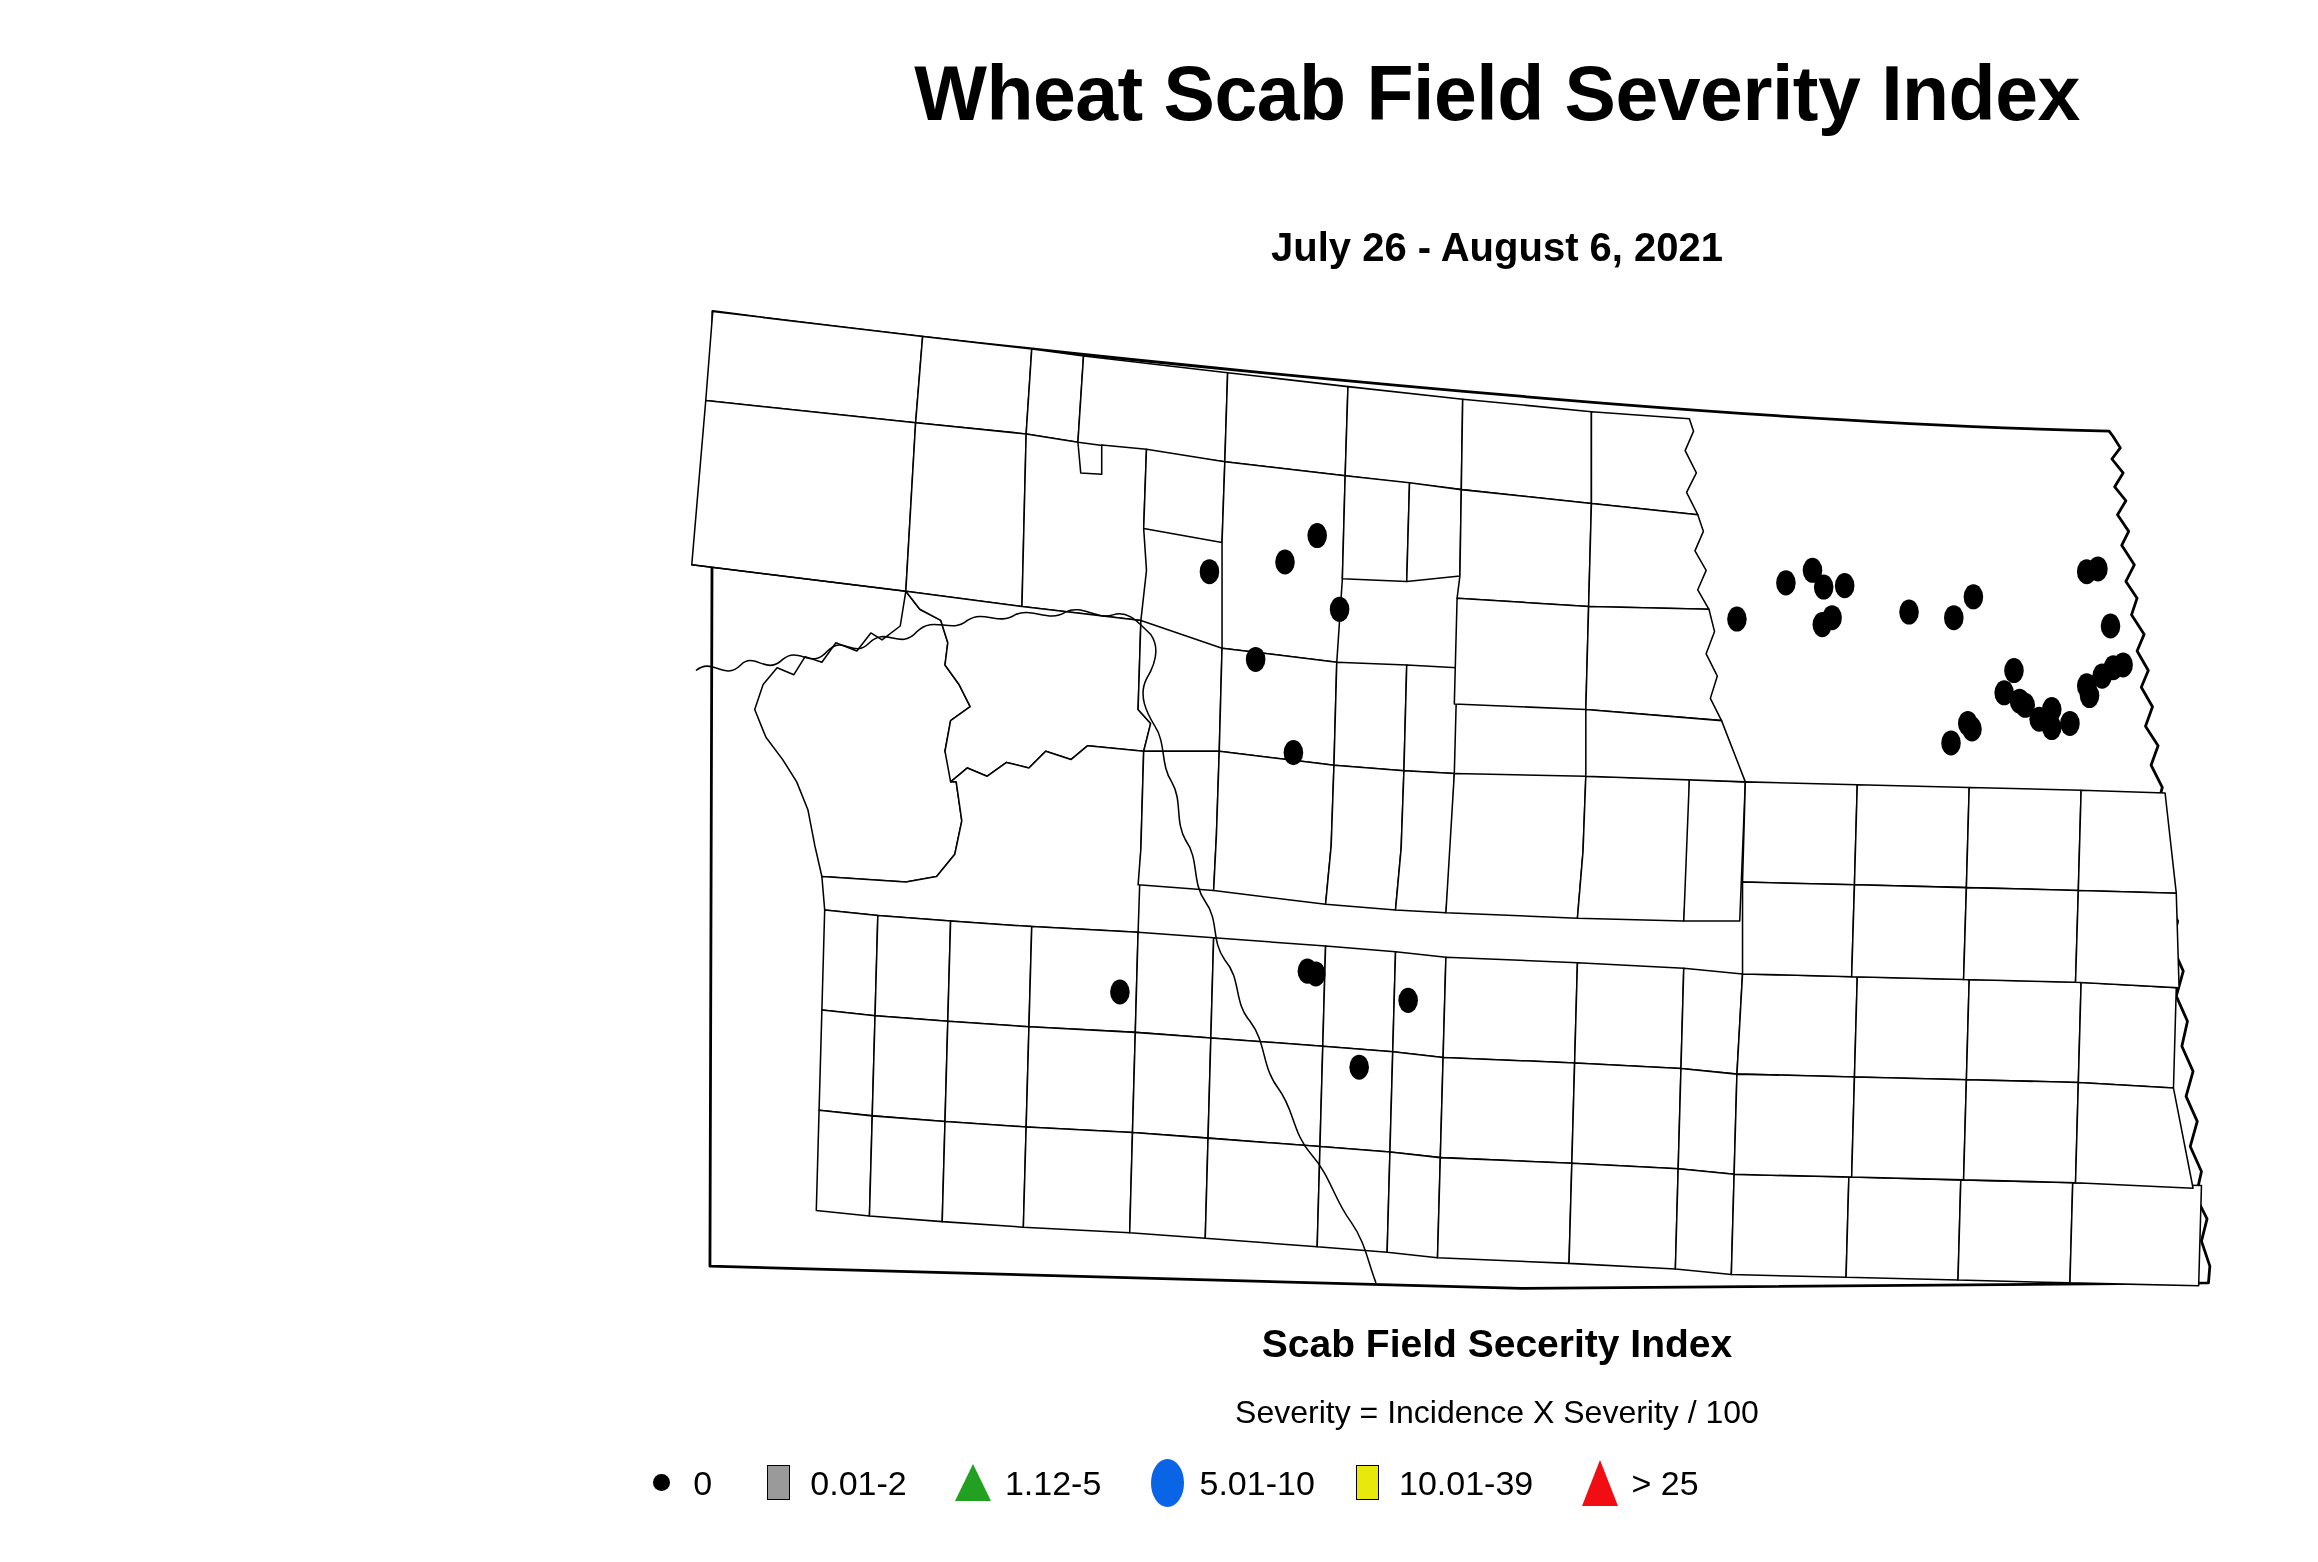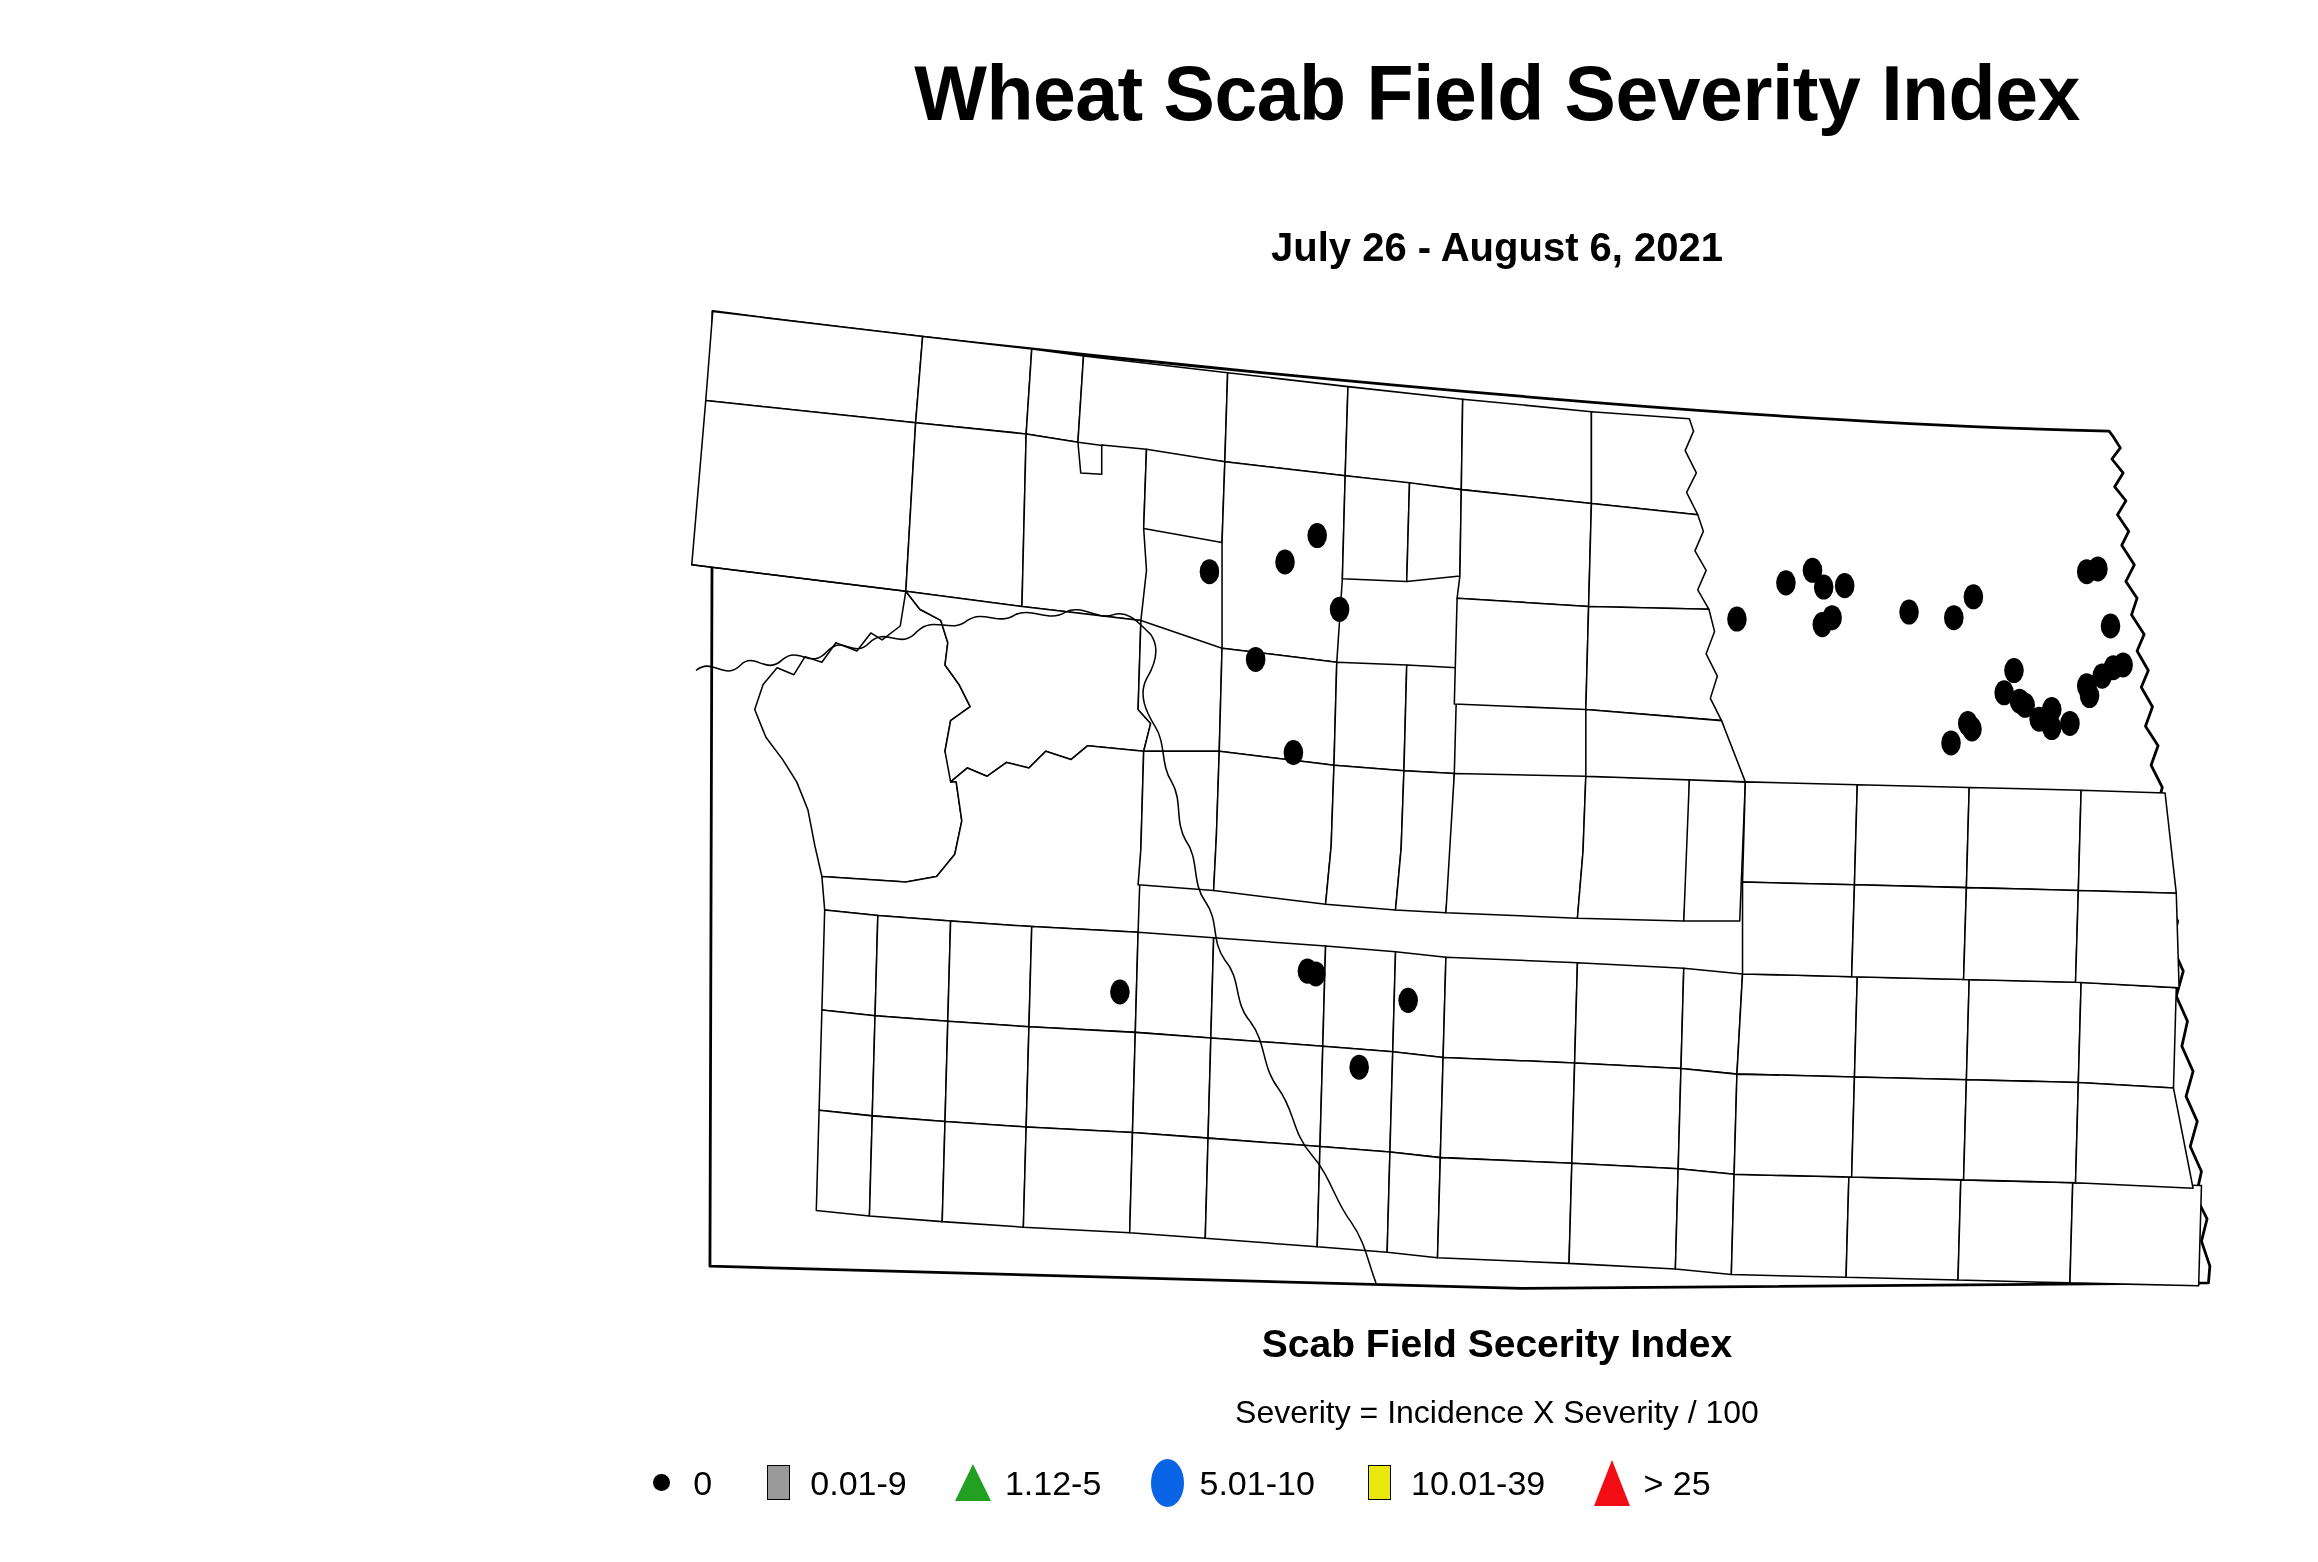--- a/index.html
+++ b/index.html
@@ -274,31 +274,31 @@
       <span class="sym">
           <span class="dot"></span>
         </span>
       <span class="lab">0</span>
     </div>
 
     <div class="legend-item" style="margin-right:45px">
       <span class="sym">
           <span class="sq" style="background:#9a9a9a"></span>
         </span>
-      <span class="lab">0.01-9</span>
+      <span class="lab">0.01-2</span>
     </div>
 
     <div class="legend-item" style="margin-right:45px">
       <span class="sym">
           <span class="tri" style="border-bottom:37px solid #22a022"></span>
         </span>
       <span class="lab">1.12-5</span>
     </div>
 
-    <div class="legend-item" style="margin-right:43px">
+    <div class="legend-item" style="margin-right:31px">
       <span class="sym">
           <span class="circ" style="background:#0a64e6"></span>
         </span>
       <span class="lab">5.01-10</span>
     </div>
 
     <div class="legend-item" style="margin-right:45px">
       <span class="sym">
           <span class="sq" style="background:#e8e80c"></span>
         </span>

